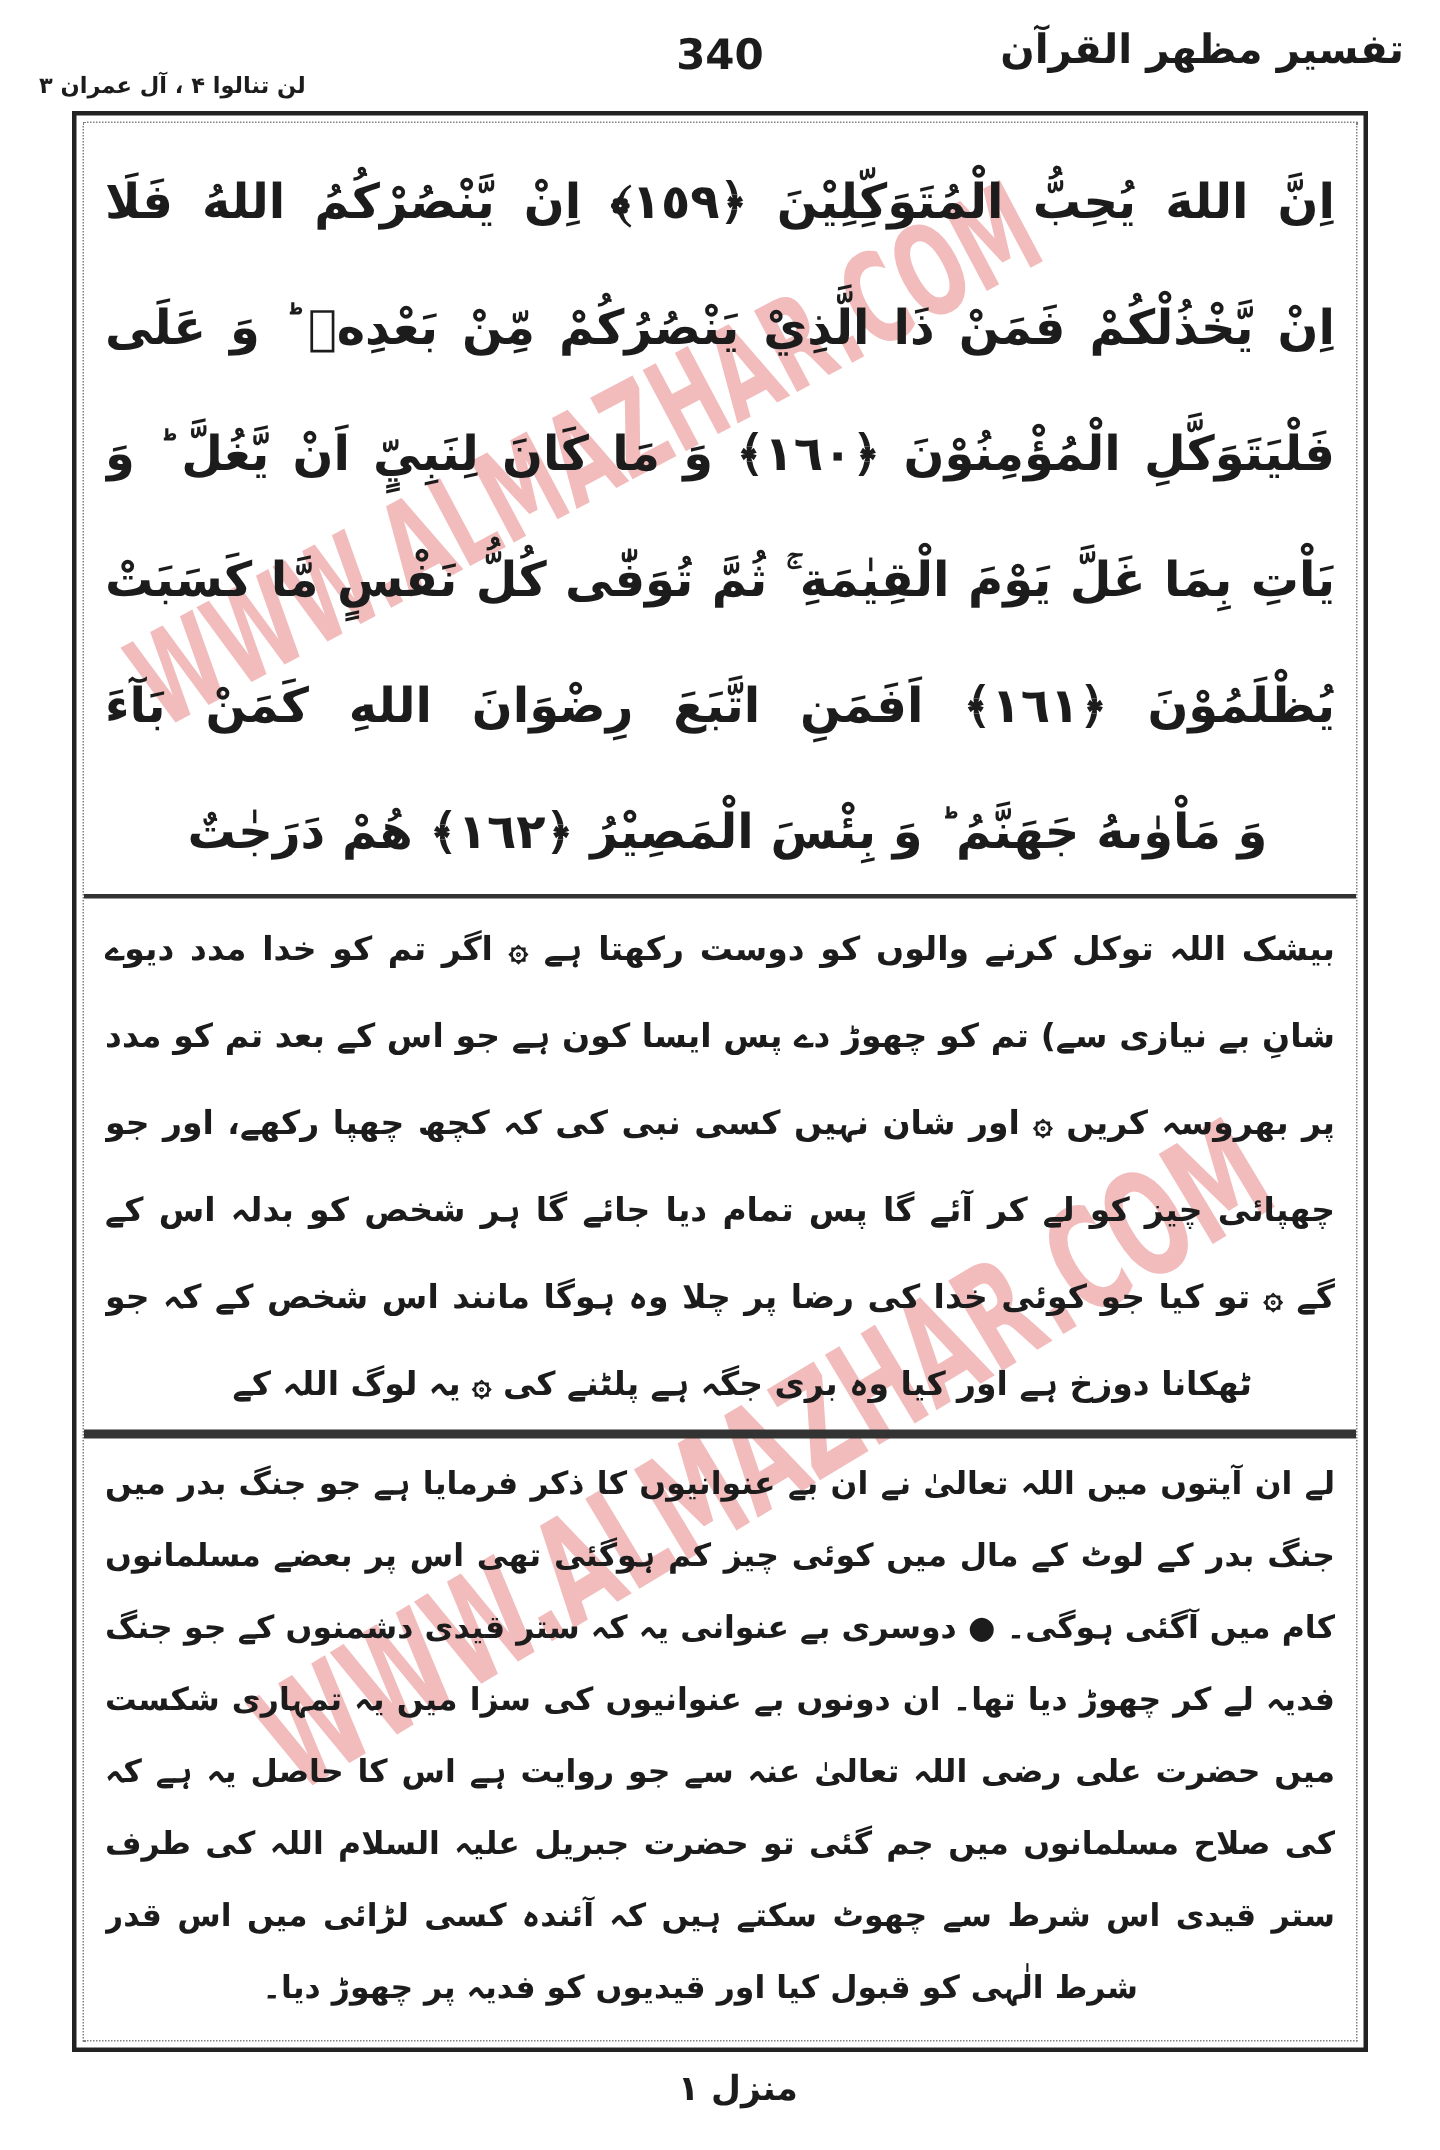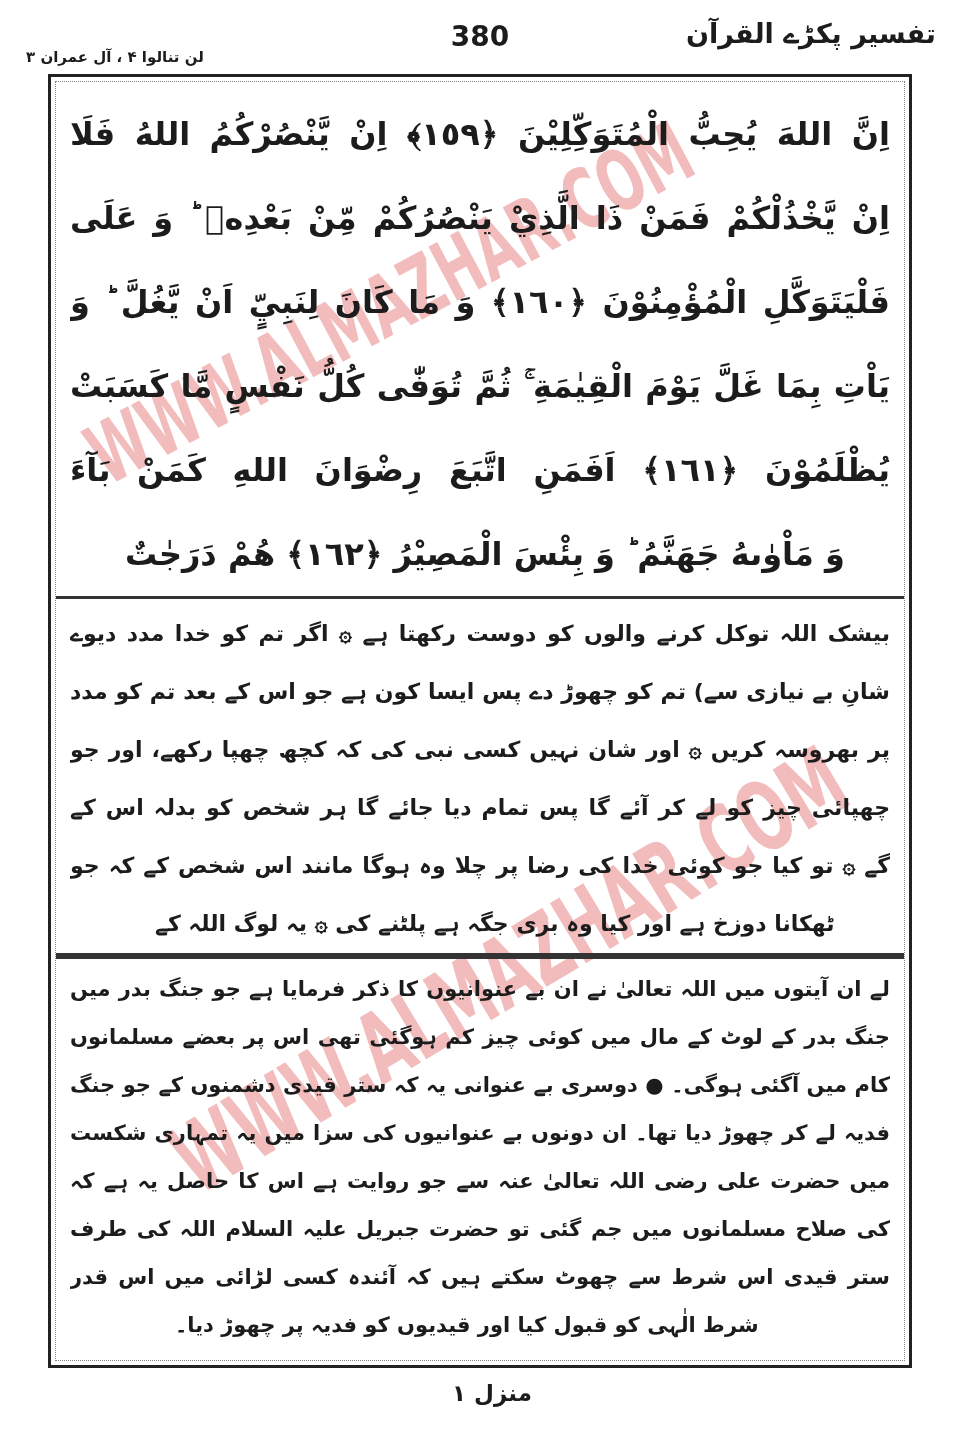--- a/index.html
+++ b/index.html
@@ -54,22 +54,22 @@
   
   .footer{
     position:absolute;left:0;right:0;top:1380px;text-align:center;
     font-size:23px;font-weight:bold;direction:rtl;margin-left:24px;
   }
 </style>
 </head>
 <body>
 
 <div class="hdr-left">لن تنالوا ۴ ، آل عمران ۳</div>
-<div class="hdr-center">380</div>
-<div class="hdr-right">تفسير پکڑے القرآن</div>
+<div class="hdr-center">340</div>
+<div class="hdr-right">تفسير مظهر القرآن</div>
 
 <div class="main-box">
   <div class="inner-box">
 
     <div class="watermark wm1">WWW.ALMAZHAR.COM</div>
     <div class="watermark wm2">WWW.ALMAZHAR.COM</div>
 
     <section class="quran-section">
       <div class="q-line">اِنَّ اللهَ يُحِبُّ الْمُتَوَكِّلِيْنَ ﴿١٥٩﴾ اِنْ يَّنْصُرْكُمُ اللهُ فَلَا غَالِبَ لَكُمْ ۚ وَ</div>
       <div class="q-line">اِنْ يَّخْذُلْكُمْ فَمَنْ ذَا الَّذِيْ يَنْصُرُكُمْ مِّنْ بَعْدِهٖ ؕ وَ عَلَى اللهِ</div>

